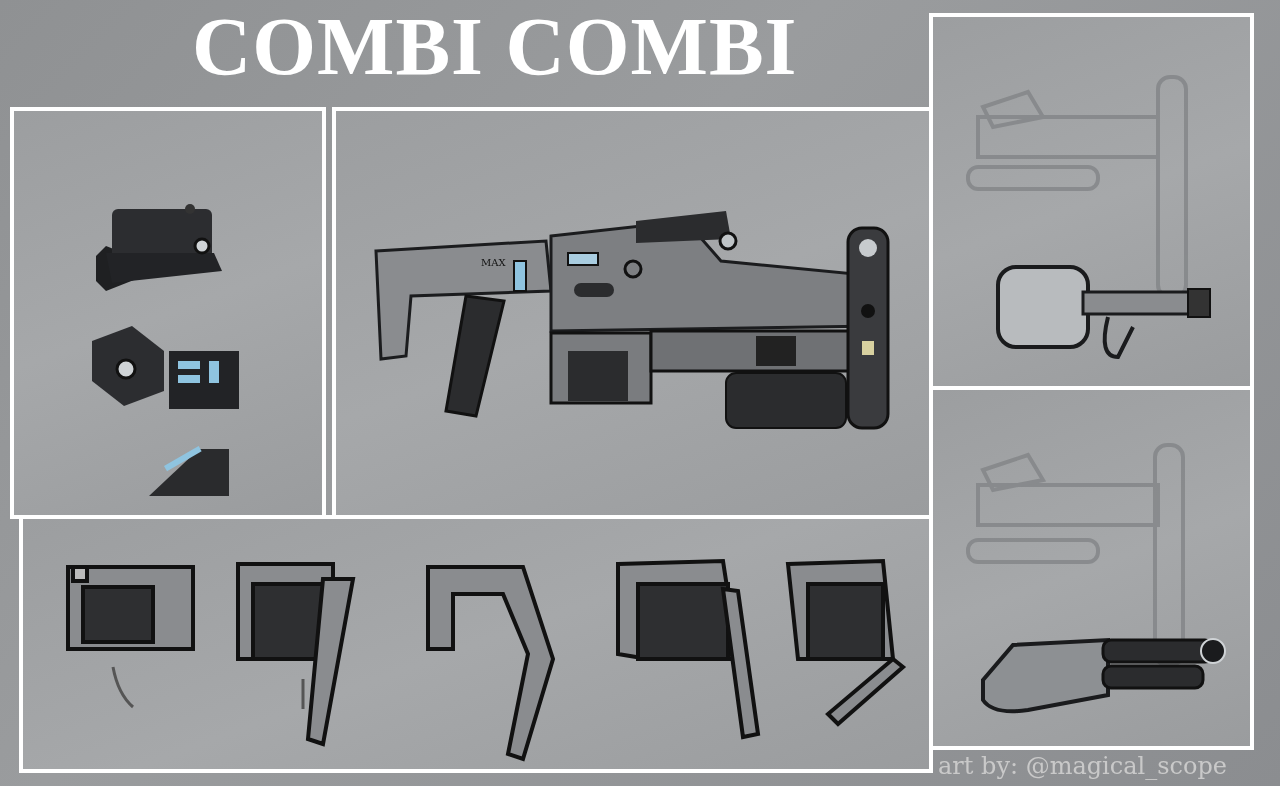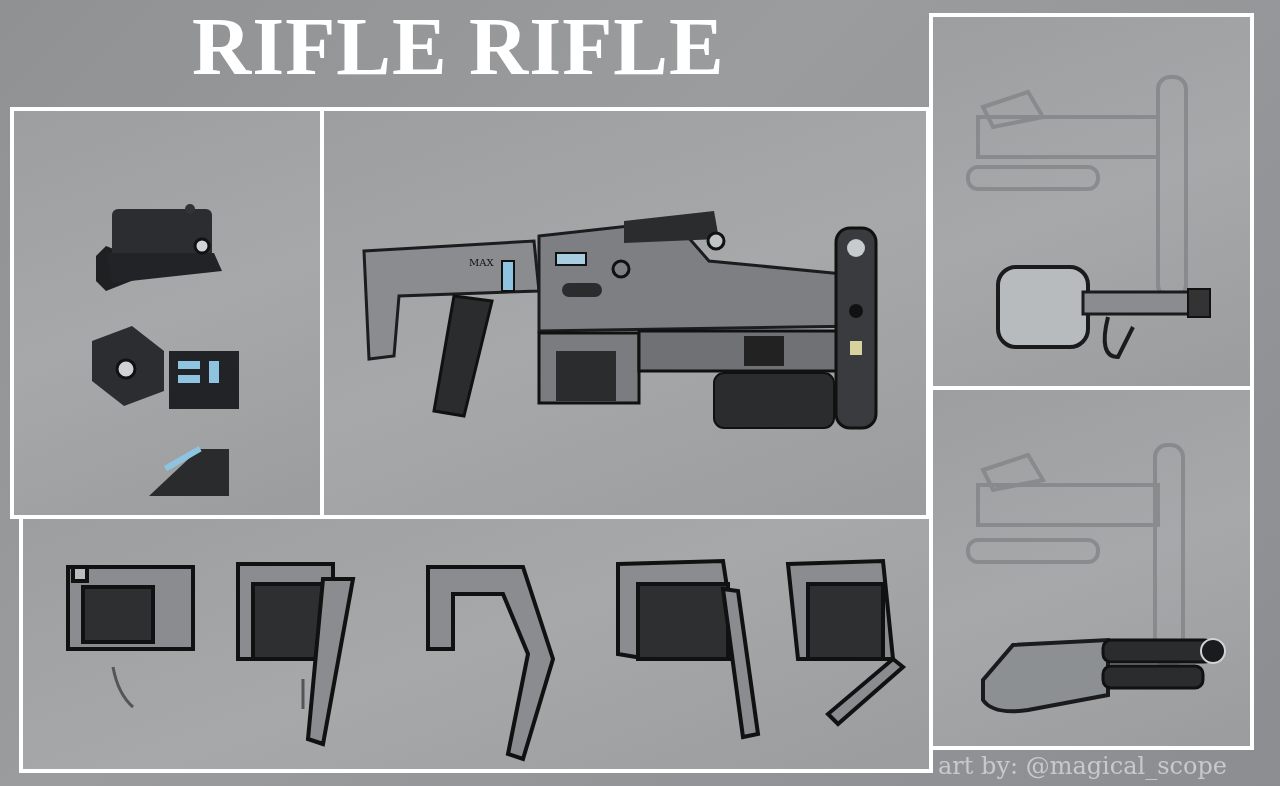--- a/index.html
+++ b/index.html
@@ -16,21 +16,21 @@
   .panel-bg { background: linear-gradient(160deg,#9c9ea0,#a6a8aa 50%,#9a9c9e); }
   .credit {
     position:absolute; left:938px; top:752px; font-size:24px; color:#c9c9c9;
     font-family:"DejaVu Serif", serif;
   }
   svg { position:absolute; overflow:visible; }
 </style>
 </head>
 <body>
 
-<div class="title">RIFLE RIFLE</div>
+<div class="title">COMBI COMBI</div>
 
 <div class="frame panel-bg" style="left:10px;top:107px;width:316px;height:412px;">
   <svg width="316" height="412" style="left:0;top:0;">
     <polygon points="82,145 92,135 130,150 130,165 92,180 82,170" fill="#1f2022"></polygon>
     <rect x="98" y="98" width="100" height="50" rx="6" fill="#2c2d30"></rect>
     <polygon points="92,142 200,142 208,160 98,172" fill="#222326"></polygon>
     <circle cx="188" cy="135" r="7" fill="#cfd3d6" stroke="#111" stroke-width="3"></circle>
     <circle cx="176" cy="98" r="5" fill="#333"></circle>
 
     <polygon points="78,230 118,215 150,240 150,280 110,295 78,270" fill="#2c2d30"></polygon>
@@ -38,21 +38,21 @@
     <rect x="155" y="240" width="70" height="58" fill="#222326"></rect>
     <rect x="164" y="250" width="22" height="8" fill="#8fc4e0"></rect>
     <rect x="164" y="264" width="22" height="8" fill="#8fc4e0"></rect>
     <rect x="195" y="250" width="10" height="22" fill="#8fc4e0"></rect>
 
     <polygon points="135,385 215,385 215,338 185,338" fill="#2a2b2d"></polygon>
     <rect x="150" y="355" width="40" height="6" fill="#8fc4e0" transform="rotate(-30 150 355)"></rect>
   </svg>
 </div>
 
-<div class="frame panel-bg" style="left:320px;top:107px;width:610px;height:412px;">
+<div class="frame panel-bg" style="left:332px;top:107px;width:610px;height:412px;">
   <svg width="610" height="412" style="left:0;top:0;">
 
     <path d="M40,140 L210,130 L215,180 L75,185 L70,245 L45,248 Z" fill="#8a8c8f" stroke="#1b1c1e" stroke-width="3"></path>
     <text x="145" y="155" font-size="10" fill="#111">MAX</text>
     <rect x="178" y="150" width="12" height="30" fill="#8fc4e0" stroke="#111" stroke-width="2"></rect>
 
     <path d="M130,185 L168,190 L140,305 L110,300 Z" fill="#2b2c2e" stroke="#111" stroke-width="3"></path>
 
     <path d="M215,125 L350,110 L385,150 L540,165 L540,215 L215,220 Z" fill="#7d7f82" stroke="#1b1c1e" stroke-width="3"></path>
     <rect x="232" y="142" width="30" height="12" fill="#a9cde0" stroke="#111" stroke-width="2"></rect>

